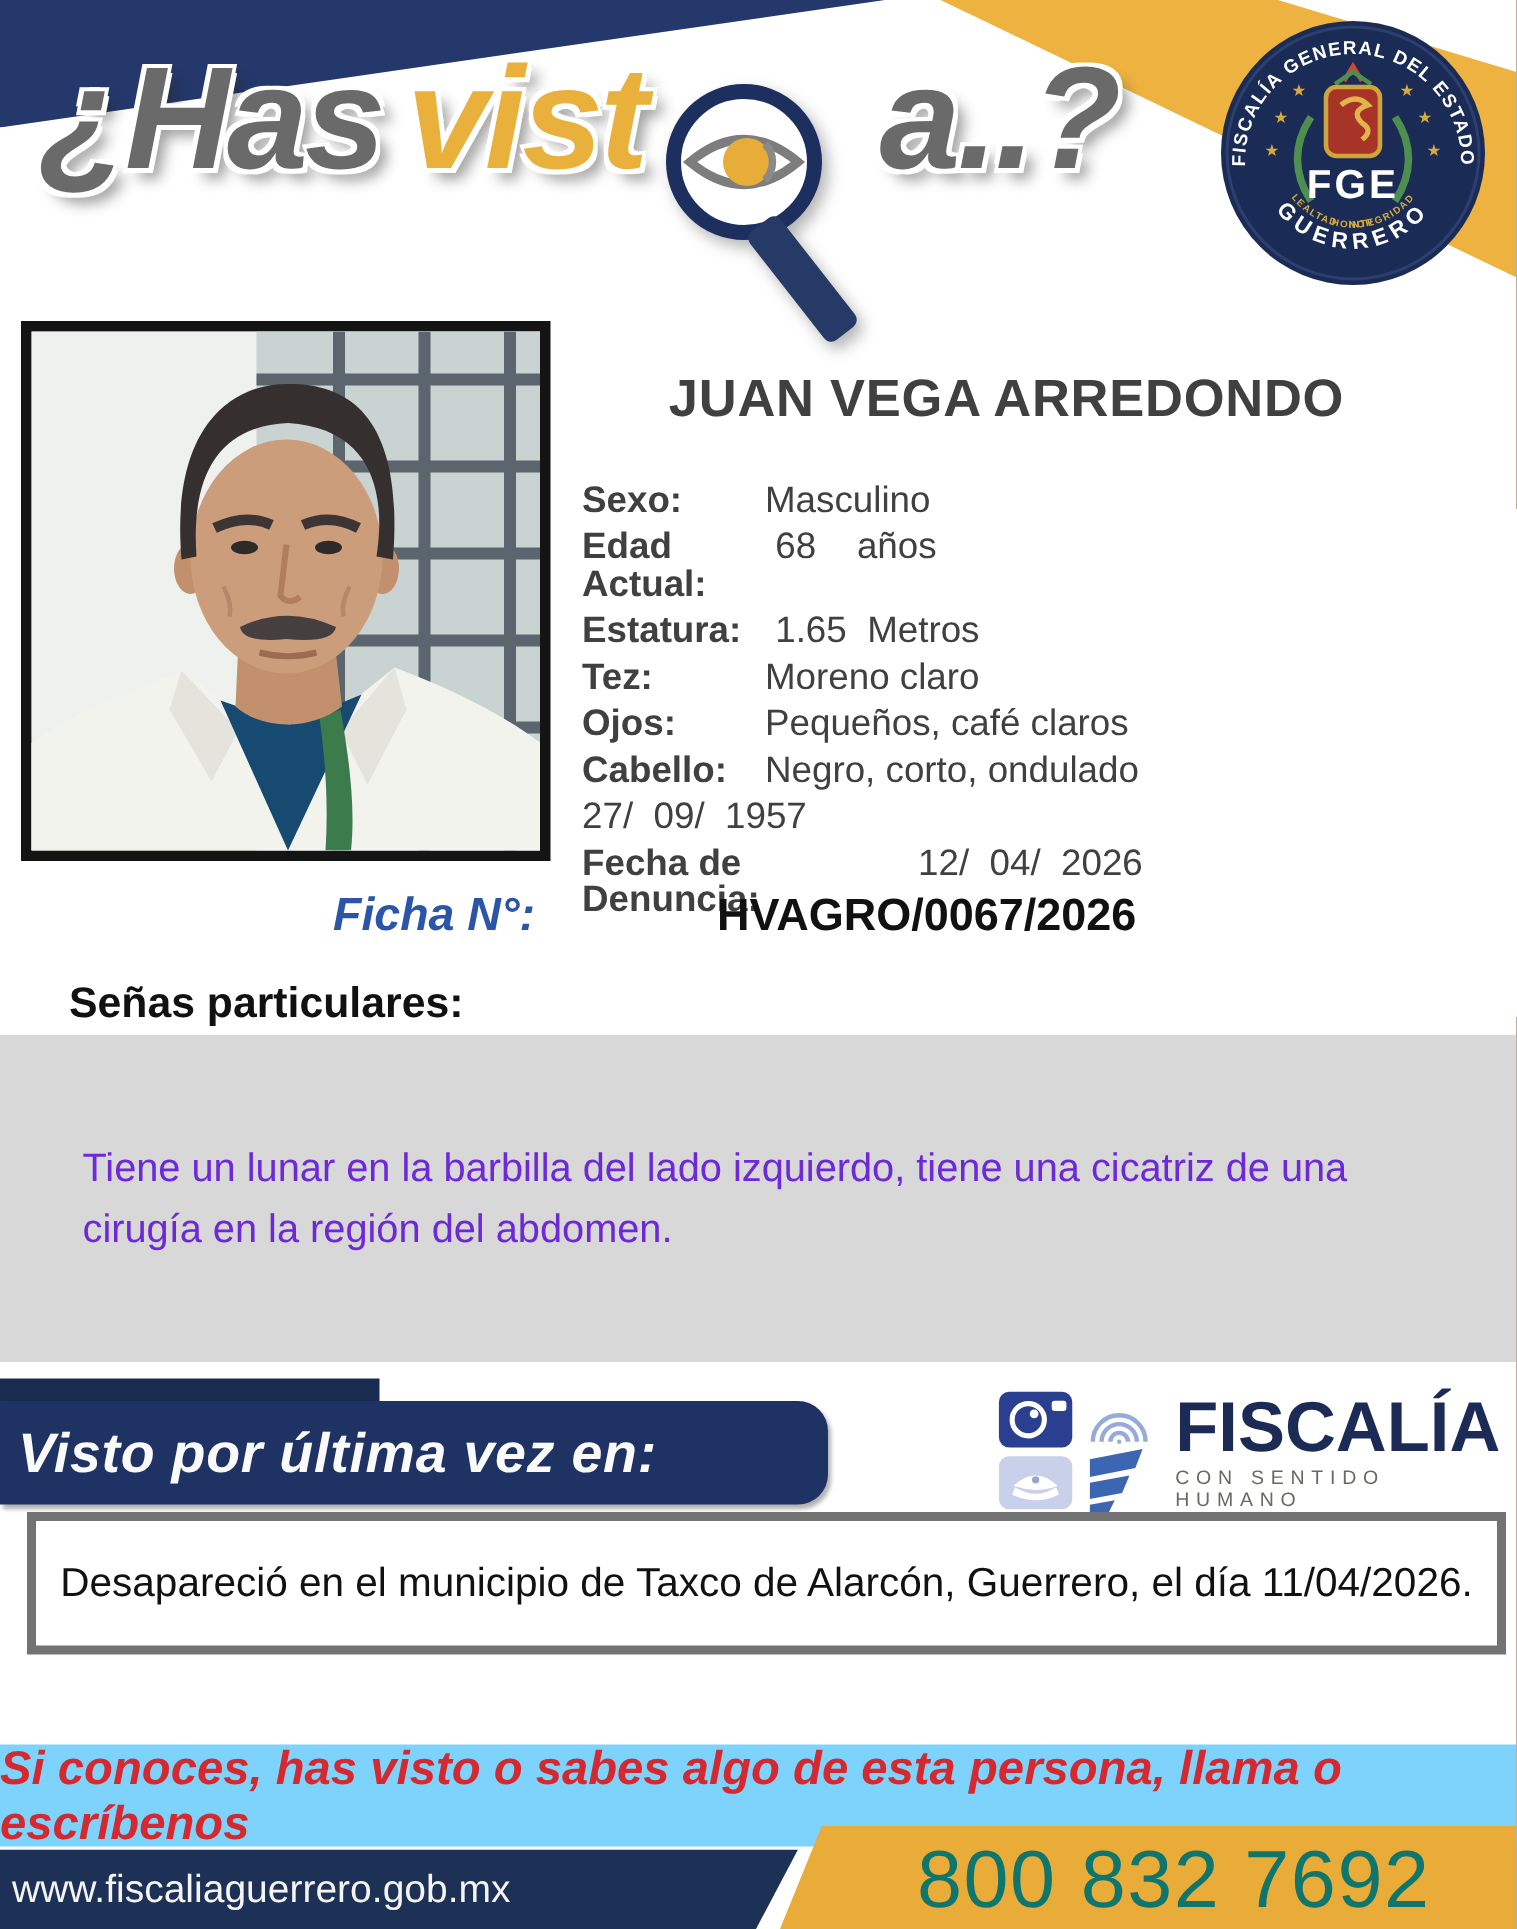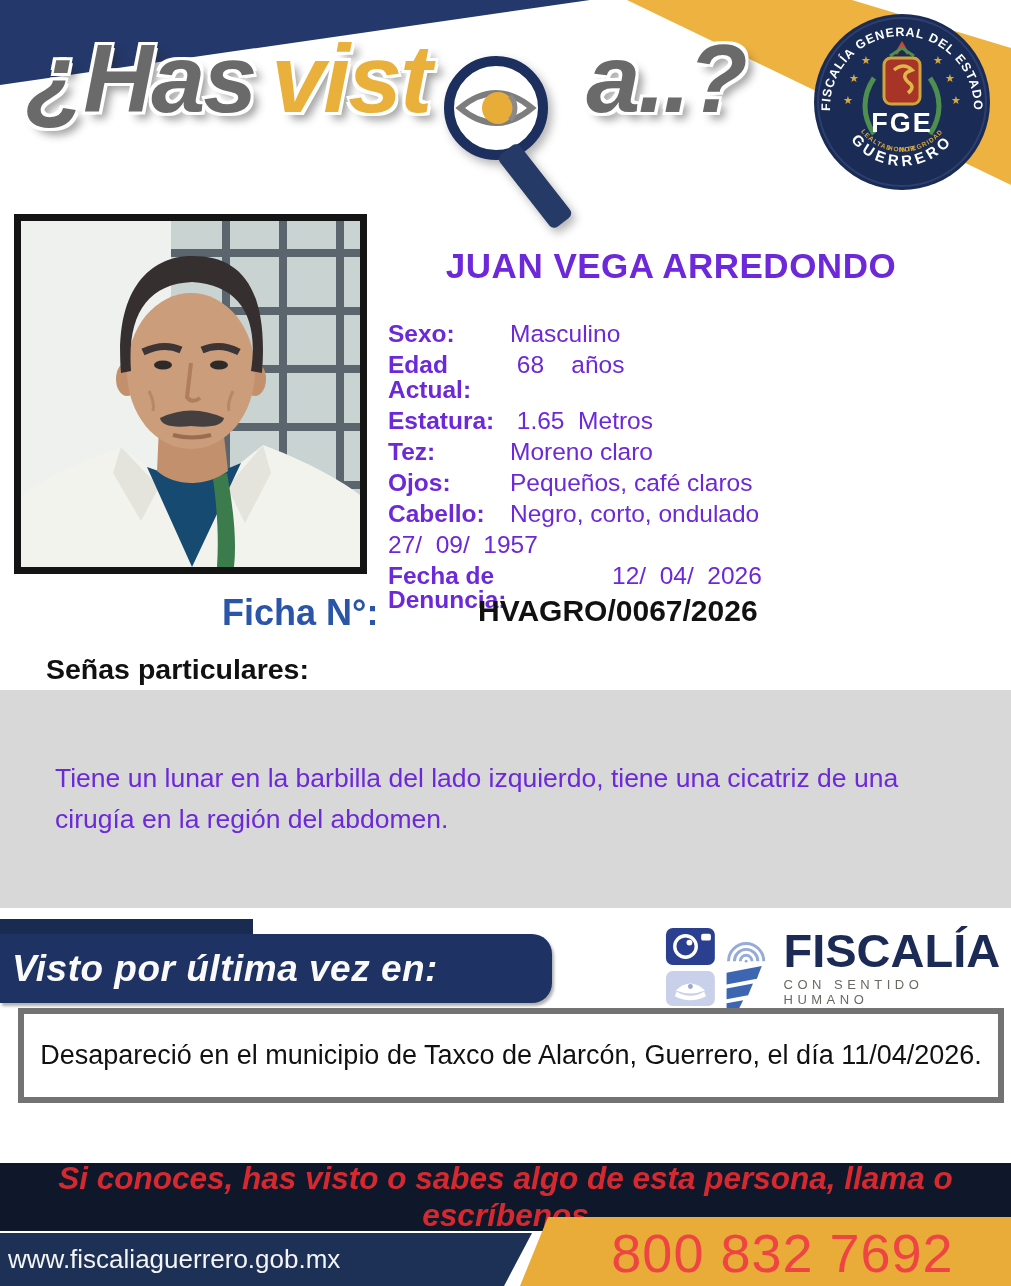--- a/index.html
+++ b/index.html
@@ -20,29 +20,29 @@
   .magnifier{margin-left:4px;margin-top:14px;overflow:visible;filter:drop-shadow(4px 5px 5px rgba(40,40,40,.35));}
 
   .seal{position:absolute;left:812px;top:12px;}
 
   
   .photo-frame{position:absolute;left:14px;top:214px;width:353px;height:360px;
                border:7px solid #141414;box-sizing:border-box;background:#fff;}
   .photo-frame svg{display:block;width:100%;height:100%;}
 
   
-  .info{position:absolute;left:388px;top:246px;width:606px;color:#6d28d9;}
+  .info{position:absolute;left:388px;top:246px;width:606px;color:#404040;}
   .p-name{font-size:35px;font-weight:800;text-align:center;letter-spacing:.5px;margin:0 40px 36px 0;}
   .f-row{display:flex;font-size:24.5px;margin-bottom:6.5px;line-height:1;}
   .f-row .label{font-weight:700;flex:0 0 122px;}
   .f-row.wide .label{flex:0 0 224px;}
   .f-row .value{white-space:pre;}
 
-  .ficha-label{position:absolute;left:222px;top:592px;font-size:36px;font-weight:800;
-               color:#2b55a8;}
+  .ficha-label{position:absolute;left:222px;top:592px;font-size:31px;font-weight:800;
+               font-style:italic;color:#2b55a8;}
   .ficha-value{position:absolute;left:478px;top:594px;font-size:30px;font-weight:800;color:#111;}
 
   
   .senas-label{position:absolute;left:46px;top:653px;font-size:28.5px;font-weight:700;color:#111;}
   .senas-box{position:absolute;left:0;top:690px;width:1011px;height:218px;background:#d8d8d8;
              display:flex;align-items:center;justify-content:center;}
   .senas-text{font-size:26.5px;color:#6d28d9;line-height:1.55;padding:0 55px;}
 
   
   .ribbon-back{position:absolute;left:0;top:919px;width:253px;height:22px;background:#1a2b52;}
@@ -55,34 +55,34 @@
   .fis-txt{margin-left:10px;}
   .fis-name{font-size:47px;font-weight:800;color:#1c2b56;line-height:1;letter-spacing:0;}
   .fis-tag{font-size:13px;letter-spacing:4.5px;color:#6b6862;margin-top:3px;}
 
   
   .loc-box{position:absolute;left:18px;top:1008px;width:986px;height:95px;box-sizing:border-box;
            border:6px solid #737373;background:#fff;display:flex;align-items:center;justify-content:center;}
   .loc-text{font-size:27px;color:#111;text-align:center;}
 
   
-  .cta-band{position:absolute;left:0;top:1163px;width:1011px;height:68px;background:#0f172a;
-            display:flex;align-items:center;justify-content:center;text-align:center;}
+  .cta-band{position:absolute;left:0;top:1163px;width:1011px;height:68px;background:#7dd3fc;
+            display:flex;align-items:center;justify-content:center;}
   .cta-text{color:#d5292f;font-size:31.5px;font-weight:700;font-style:italic;letter-spacing:0;}
 
   
   .footer{position:absolute;left:0;top:1217px;width:1011px;height:69px;}
   .foot-yellow{position:absolute;inset:0;background:#e9ac39;
                clip-path:polygon(548px 0,1011px 0,1011px 69px,520px 69px);}
   .foot-navy{position:absolute;inset:0;background:#1d3055;
              clip-path:polygon(0 16px,532px 16px,504px 69px,0 69px);}
   .foot-url{position:absolute;left:8px;top:16px;height:53px;line-height:53px;
             font-size:26px;color:#f4f4f4;letter-spacing:0;}
   .foot-phone{position:absolute;left:560px;right:6px;top:0;height:69px;line-height:72px;
-              text-align:center;font-size:54px;color:#ef4444;letter-spacing:1px;}
+              text-align:center;font-size:54px;color:#0f766e;letter-spacing:1px;}
 </style>
 </head>
 <body>
 
 <div class="page">
 
   <div class="tri-navy"></div>
   <div class="stripe-yellow"></div>
 
   <div class="hv-logo">

